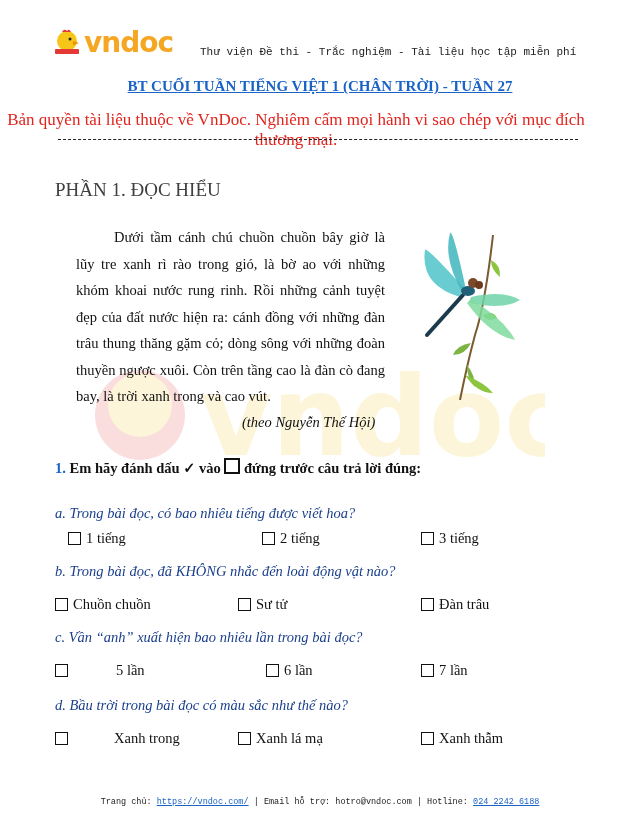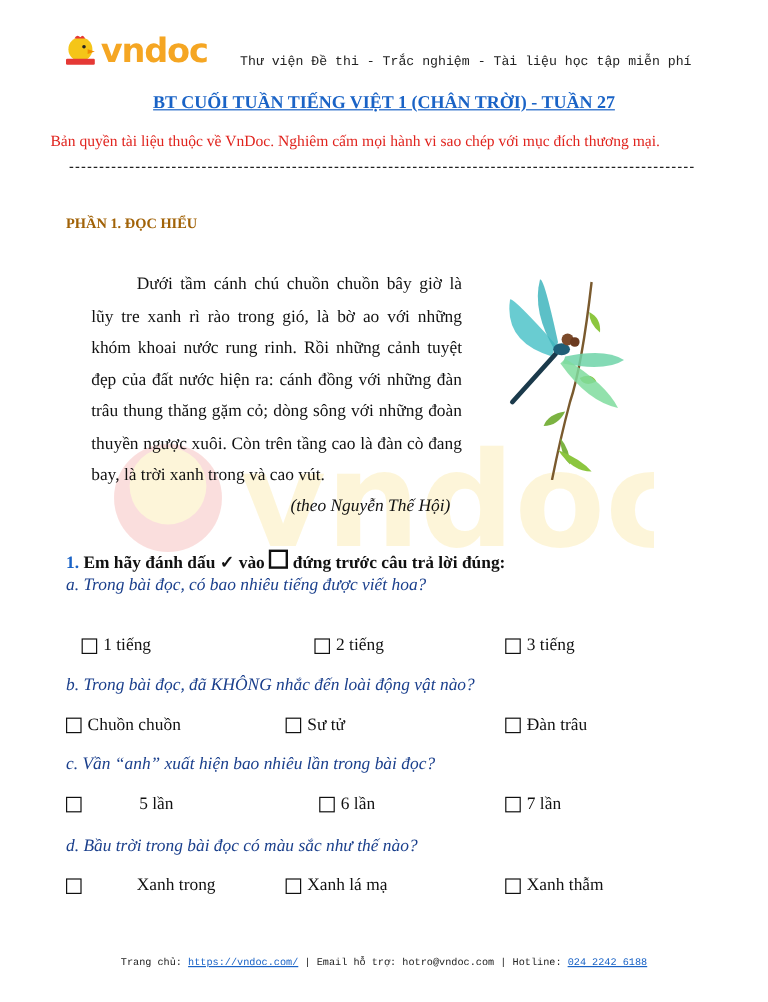--- a/index.html
+++ b/index.html
@@ -3,23 +3,23 @@
 <meta charset="utf-8">
 <style>
   html,body{margin:0;padding:0;background:#fff;}
   body{width:640px;height:835px;position:relative;overflow:hidden;font-family:"Liberation Serif",serif;color:#111;}
   .abs{position:absolute;}
   .logo{left:52px;top:26px;width:130px;height:34px;display:flex;align-items:center;}
   .logo .chick{width:30px;height:30px;position:relative;}
   .logo .word{font-family:"DejaVu Sans",sans-serif;font-weight:bold;font-size:28px;color:#f5a623;letter-spacing:-1px;margin-left:2px;line-height:30px;}
   .tagline{left:200px;top:46px;font-family:"Liberation Mono",monospace;font-size:11px;color:#222;}
   .title{left:0;width:640px;top:78px;text-align:center;font-weight:bold;font-size:15px;color:#1a63c6;text-decoration:underline;}
-  .copyright{left:0;width:592px;top:110px;text-align:center;font-size:13px;color:#e0241e;}
+  .copyright{left:0;width:592px;top:110px;text-align:center;font-size:17px;color:#e0241e;}
   .dashes{left:58px;top:139px;width:520px;height:0;border-top:1.3px dashed #222;}
-  .section{left:55px;top:179px;font-weight:bold;font-size:12px;color:#a16207;}
+  .section{left:55px;top:179px;font-weight:normal;font-size:19px;color:#404040;}
   .passage{left:76px;top:224px;width:309px;font-size:14.5px;line-height:26.5px;text-align:justify;text-indent:38px;}
   .source{left:242px;top:414px;font-style:italic;font-size:14.5px;}
   .q1{left:55px;top:458px;font-weight:bold;font-size:14.5px;}
   .q1 .num{color:#1a63c6;}
   .sub{left:55px;font-style:italic;font-size:14.5px;color:#1a3f8c;}
   .opt{font-size:14.5px;display:flex;align-items:center;}
   .box{display:inline-block;width:11px;height:11px;border:1.2px solid #111;margin-right:5px;}
   .footer{left:0;width:640px;top:797px;text-align:center;font-family:"Liberation Mono",monospace;font-size:8.5px;color:#222;}
   .footer .lnk{color:#1a63c6;text-decoration:underline;}
   .wm{left:85px;top:360px;width:460px;height:110px;opacity:0.16;}
@@ -68,21 +68,21 @@
   <path d="M58 80 L22 120" stroke="#1b3a4b" stroke-width="4" stroke-linecap="round"></path>
   <ellipse cx="63" cy="76" rx="7" ry="5" fill="#1f5f77"></ellipse>
   <circle cx="68" cy="68" r="5" fill="#7b4a2a"></circle>
   <circle cx="74" cy="70" r="4" fill="#6b3a1f"></circle>
 </svg>
 
 <div class="abs q1">
   <span class="num">1.</span><span> Em hãy đánh dấu </span><span>✓</span><span> vào </span><span class="box" style="width:12px;height:12px;border-width:2px;vertical-align:-1px;margin:0;"></span><span> đứng trước câu trả lời đúng:</span>
 </div>
 
-<div class="abs sub" style="top:480px;">a. Trong bài đọc, có bao nhiêu tiếng được viết hoa?</div>
+<div class="abs sub" style="top:505px;">a. Trong bài đọc, có bao nhiêu tiếng được viết hoa?</div>
 <div class="abs opt" style="left:55px;top:530px;padding-left:13px;">
     <span class="box"></span>
     <span>1 tiếng</span>
   </div>
 <div class="abs opt" style="left:238px;top:530px;padding-left:24px;">
     <span class="box"></span>
     <span>2 tiếng</span>
   </div>
 <div class="abs opt" style="left:421px;top:530px;">
     <span class="box"></span>

